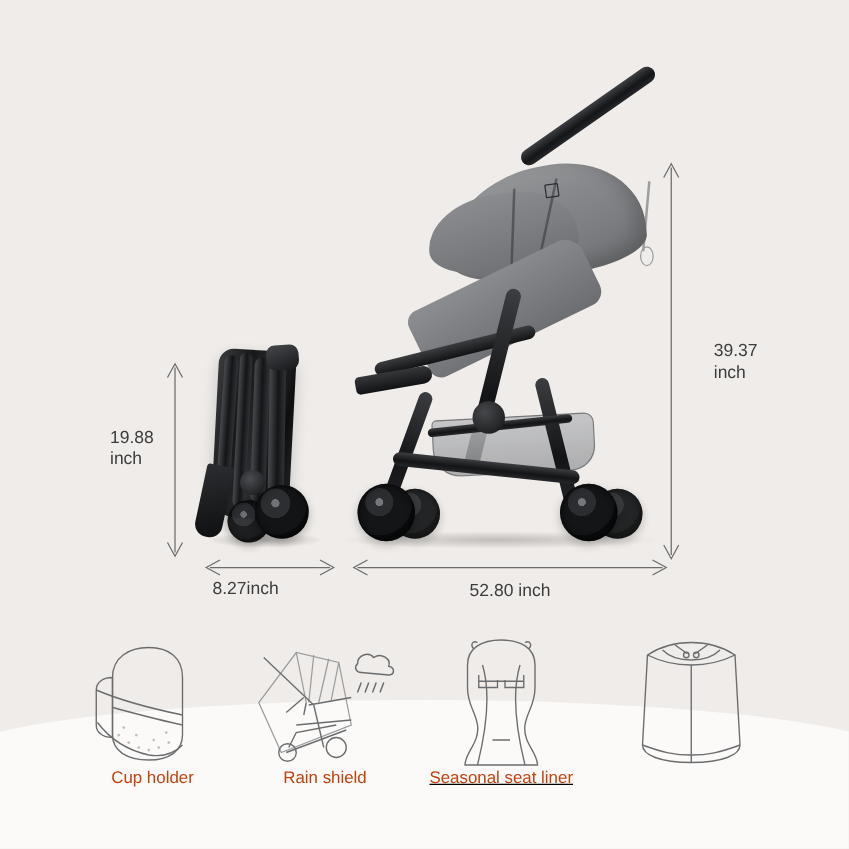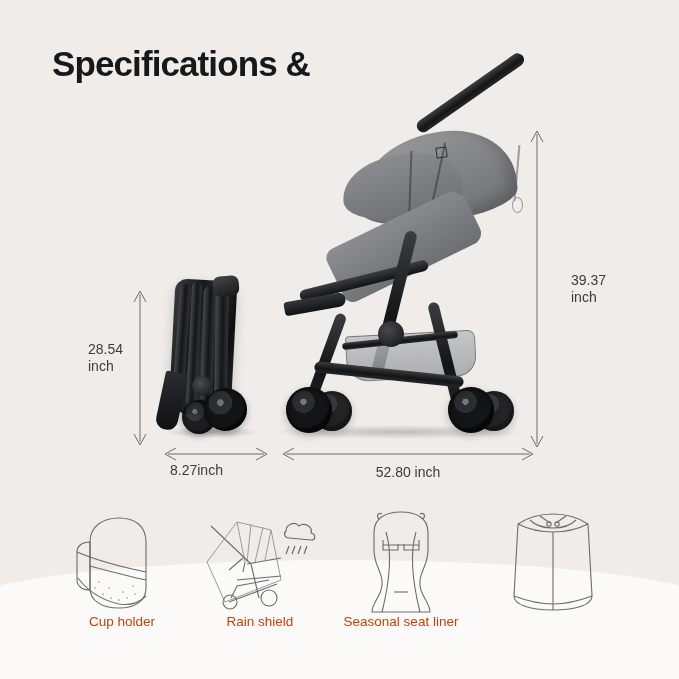--- a/index.html
+++ b/index.html
@@ -299,21 +299,20 @@
     color: #c2410c;
     white-space: nowrap;
   }
 </style>
 </head>
 <body>
 
 <div class="page">
 
   <div class="title-block">
-    <div class="title-line">Specifications &amp;</div>
   </div>
 
   <div class="stage">
 
     <div class="folded">
       <div class="fold-shadow"></div>
       <div class="fold-body"></div>
       <div class="fold-bar fb1"></div>
       <div class="fold-bar fb2"></div>
       <div class="fold-bar fb3"></div>
@@ -352,21 +351,21 @@
       <div class="wheel w-rear-b"></div>
       <div class="wheel w-rear-a"></div>
     </div>
   </div>
 
   <svg class="dim-svg" style="left:130px; top:288px;" width="20" height="160">
     <line x1="10" y1="6" x2="10" y2="154" stroke="#6b6c6e" stroke-width="1"></line>
     <polyline points="4,14 10,3 16,14" fill="none" stroke="#6b6c6e" stroke-width="1"></polyline>
     <polyline points="4,146 10,157 16,146" fill="none" stroke="#6b6c6e" stroke-width="1"></polyline>
   </svg>
-  <div class="dim-label" style="left:88px; top:341px; text-align:left;">28.54
+  <div class="dim-label" style="left:88px; top:341px; text-align:left;">19.88
 inch</div>
 
   <svg class="dim-svg" style="left:162px; top:446px;" width="108" height="16">
     <line x1="6" y1="8" x2="102" y2="8" stroke="#6b6c6e" stroke-width="1"></line>
     <polyline points="14,2 3,8 14,14" fill="none" stroke="#6b6c6e" stroke-width="1"></polyline>
     <polyline points="94,2 105,8 94,14" fill="none" stroke="#6b6c6e" stroke-width="1"></polyline>
   </svg>
   <div class="dim-label" style="left:170px; top:462px; width:120px; text-align:left;">8.27inch</div>
 
   <svg class="dim-svg" style="left:527px; top:128px;" width="20" height="322">
@@ -437,21 +436,21 @@
           <g fill="none" stroke="#6b6c6e" stroke-width="1.2">
             <path d="M104 32 C100 32 98 28 101 25 C101 18 110 15 114 20
                      C120 16 128 21 126 27 C131 28 131 34 126 34 Z"></path>
             <path d="M104 40 L101 48 M110 40 L107 48 M116 40 L113 48 M122 40 L119 48"></path>
           </g>
         </svg>
       </div>
       <div class="acc-label">Rain shield</div>
     </div>
 
-    <div class="acc" style="left:326px; top:6px;">
+    <div class="acc" style="left:326px; top:6px;text-decoration:underline;">
       <div class="acc-art">
         <svg width="150" height="108" viewBox="0 0 150 108">
           <g fill="none" stroke="#6b6c6e" stroke-width="1.1">
             <path d="M48 26 C48 12 60 6 75 6 C90 6 102 12 102 26
                      L102 44 C102 58 96 62 94 74
                      C92 88 104 96 104 106 L46 106
                      C46 96 58 88 56 74 C54 62 48 58 48 44 Z"></path>
             <path d="M56 8 C52 6 50 10 53 13"></path>
             <path d="M94 8 C98 6 100 10 97 13"></path>
             <path d="M57 34 L57 44 L72 44 L72 38"></path>

